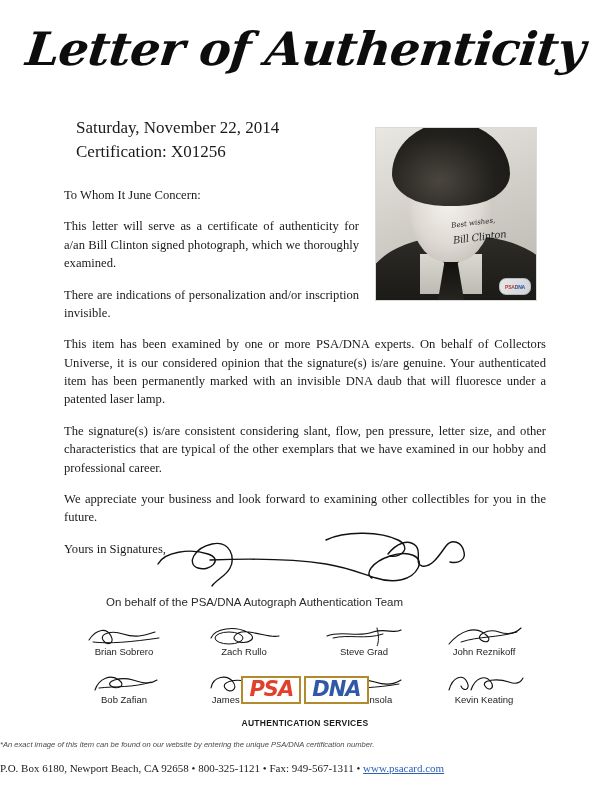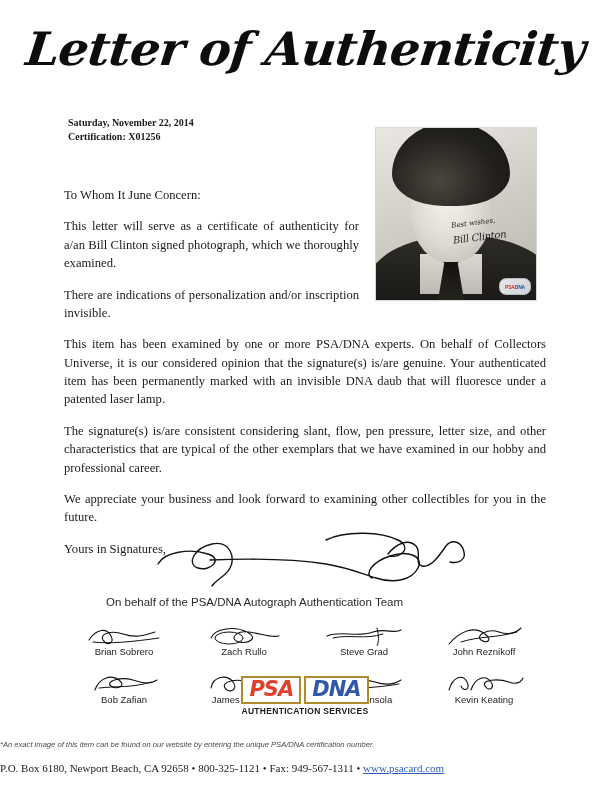--- a/index.html
+++ b/index.html
@@ -34,24 +34,23 @@
     color: #0d0d0d;
     transform: scaleX(1.04) skewX(-6deg);
     display: inline-block;
     white-space: nowrap;
   }
 
   
   .meta {
     position: absolute;
     top: 116px;
-    left: 68px;
-    font-size: 10px;
+    left: 76px;
+    font-size: 17px;
     line-height: 1.42;
-    font-weight: bold;
   }
 
   
   .photo {
     position: absolute;
     top: 128px;
     left: 376px;
     width: 160px;
     height: 172px;
     background:
@@ -225,21 +224,21 @@
     font-family: "DejaVu Sans", sans-serif;
     font-weight: bold;
     font-style: italic;
     font-size: 21px;
     line-height: 1;
     letter-spacing: -1px;
   }
   .psa-red { color: #e2402c; }
   .psa-blue { color: #2f58a8; }
   .psa-sub {
-    margin-top: 2px;
+    margin-top: 14px;
     font-family: "Liberation Sans", sans-serif;
     font-weight: bold;
     font-size: 8.5px;
     letter-spacing: 0.3px;
     color: #1b1b1b;
   }
 
   
   .footer {
     position: absolute;

